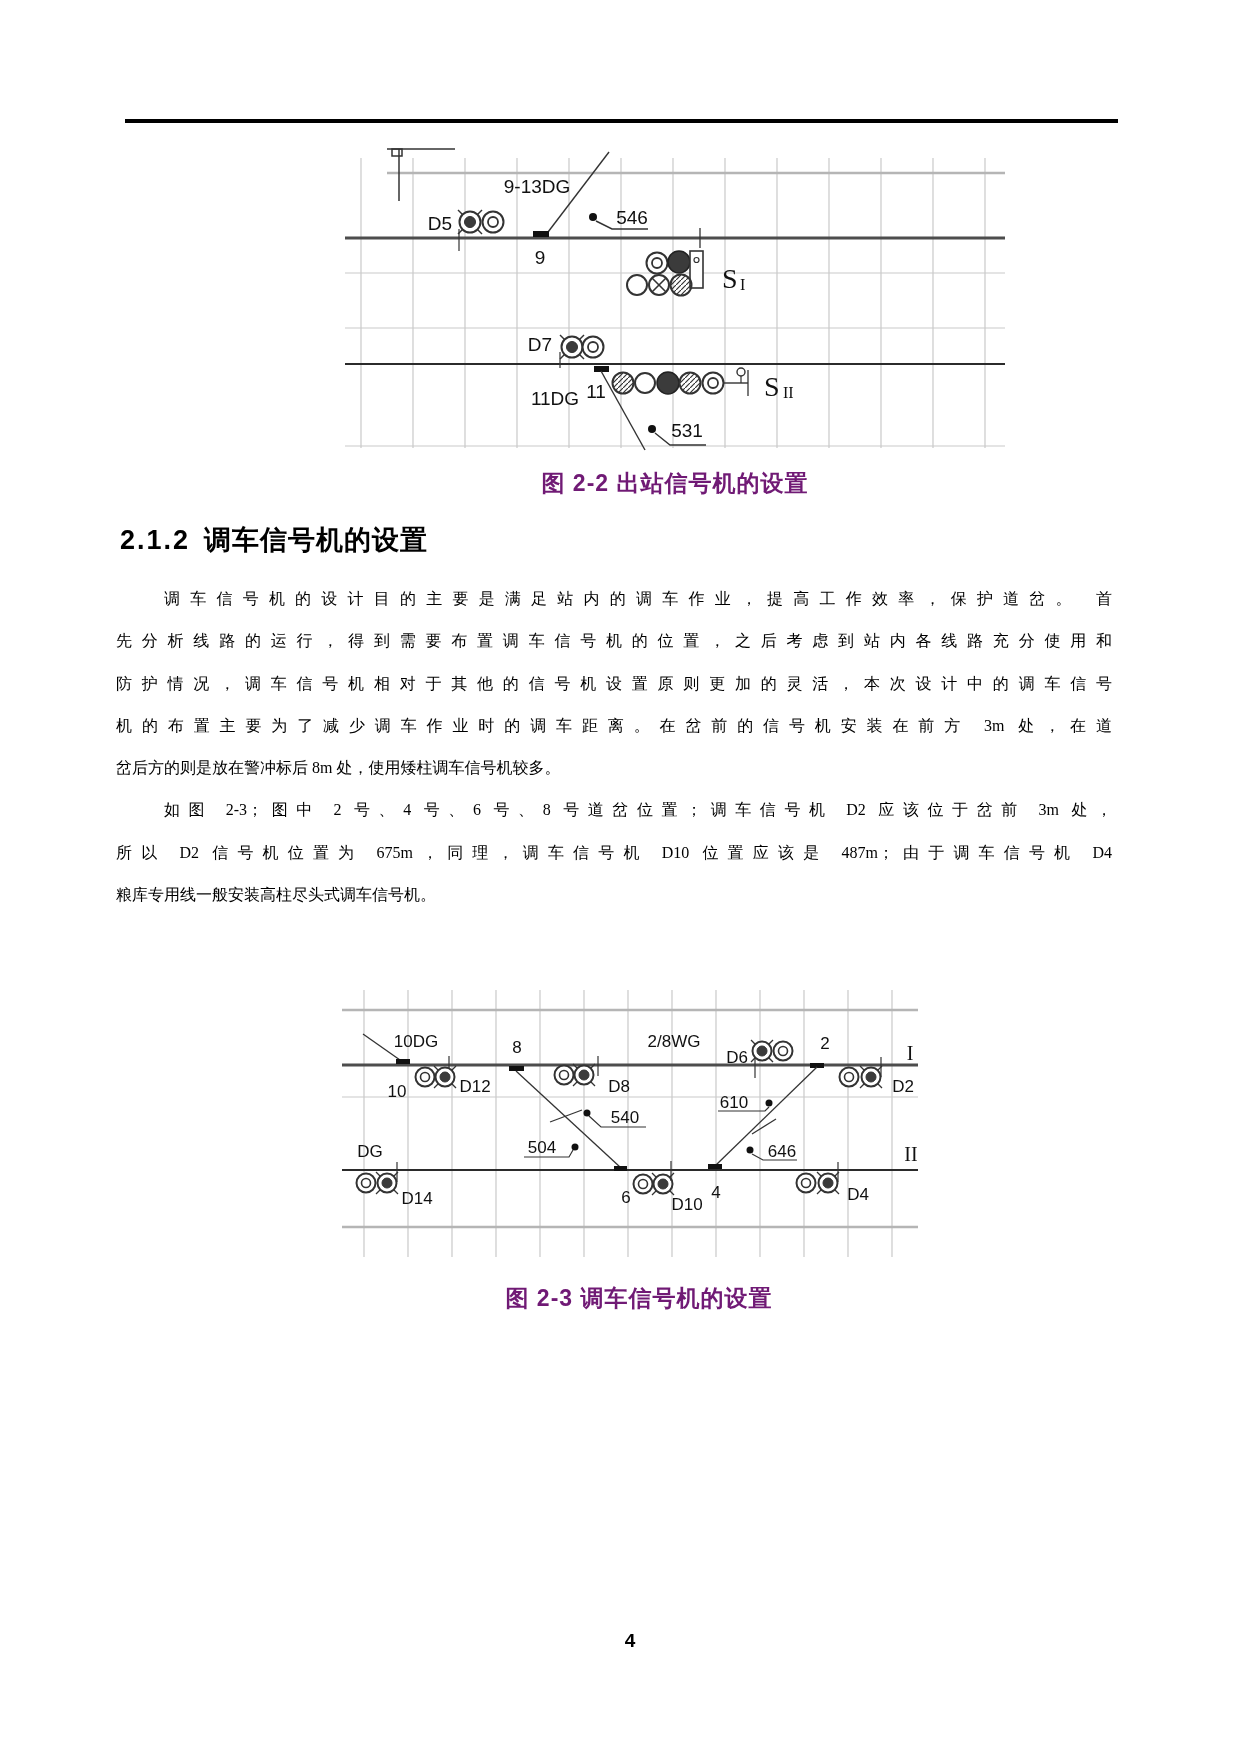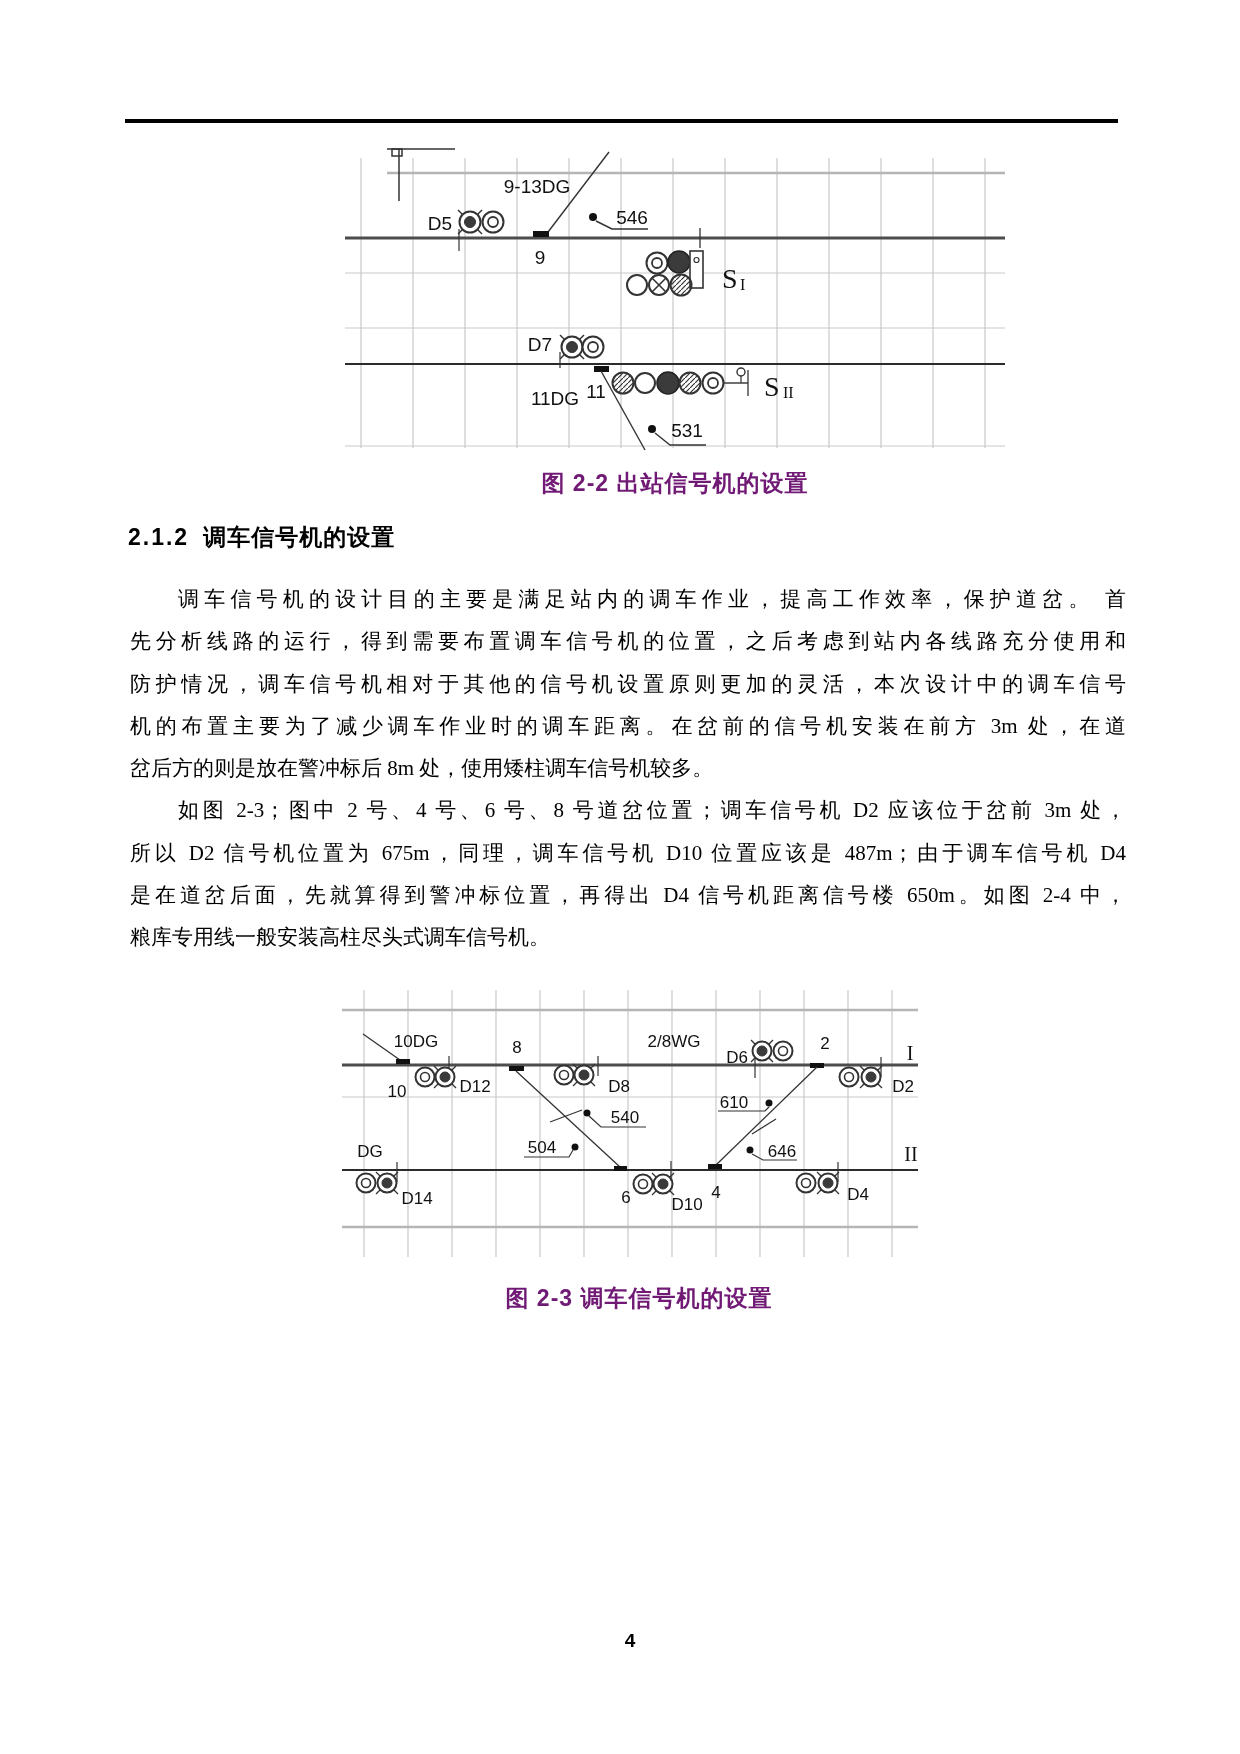--- a/index.html
+++ b/index.html
@@ -12,28 +12,28 @@
   #header-rule{left:125px;top:119px;width:993px;height:4px;background:#000;}
   .figure-svg{position:absolute;}
   .fig-caption{
     position:absolute;text-align:center;
     font-family:"Liberation Sans","DejaVu Sans",sans-serif;
     font-weight:bold;font-size:23px;color:#701a75;letter-spacing:1px;
   }
   #caption-22{left:340px;top:468px;width:670px;}
   #caption-23{left:314px;top:1283px;width:650px;}
   #section-heading{
-    left:128px;top:522px;width:993px;
+    left:120px;top:522px;width:993px;
     font-family:"Liberation Sans","DejaVu Sans",sans-serif;
-    font-weight:bold;font-size:23px;letter-spacing:1px;
+    font-weight:bold;font-size:27px;letter-spacing:1px;
   }
   #section-heading .num{margin-right:14px;letter-spacing:2px;}
   #body-text{
-    left:130px;top:578px;width:996px;
-    font-size:21px;line-height:42.3px;
+    left:116px;top:578px;width:996px;
+    font-size:16px;line-height:42.3px;
   }
   .tline{height:42.3px;overflow:hidden;text-align:justify;text-align-last:justify;}
   .tline.last{text-align:left;text-align-last:left;}
   .tline.indent{text-indent:48px;}
   #page-number{
     left:600px;top:1630px;width:60px;text-align:center;
     font-family:"Liberation Sans","DejaVu Sans",sans-serif;
     font-weight:bold;font-size:19px;
   }
   svg text{fill:#111;font-family:"Liberation Sans","DejaVu Sans",sans-serif;}
@@ -174,21 +174,20 @@
   </div>
 
   <div id="body-text" class="abs">
     <div class="tline indent">调车信号机的设计目的主要是满足站内的调车作业，提高工作效率，保护道岔。 首</div>
     <div class="tline">先分析线路的运行，得到需要布置调车信号机的位置，之后考虑到站内各线路充分使用和</div>
     <div class="tline">防护情况，调车信号机相对于其他的信号机设置原则更加的灵活，本次设计中的调车信号</div>
     <div class="tline">机的布置主要为了减少调车作业时的调车距离。在岔前的信号机安装在前方 3m 处，在道</div>
     <div class="tline last">岔后方的则是放在警冲标后 8m 处，使用矮柱调车信号机较多。</div>
     <div class="tline indent">如图 2-3；图中 2 号、4 号、6 号、8 号道岔位置；调车信号机 D2 应该位于岔前 3m 处，</div>
     <div class="tline">所以 D2 信号机位置为 675m，同理，调车信号机 D10 位置应该是 487m；由于调车信号机 D4</div>
-    <div class="tline">是在道岔后面，先就算得到警冲标位置，再得出 D4 信号机距离信号楼 650m。如图 2-4 中，</div>
     <div class="tline last">粮库专用线一般安装高柱尽头式调车信号机。</div>
   </div>
 
   <svg class="figure-svg" style="left:340px;top:985px;" width="580" height="275" viewBox="340 985 580 275">
     <defs>
       <pattern id="hatchB" patternUnits="userSpaceOnUse" width="5" height="5">
         <path d="M0,5 L5,0" stroke="#333" stroke-width="1.2"></path>
       </pattern>
       <g id="ringB">
           <circle r="9.5" fill="#fff" stroke="#333" stroke-width="2"></circle>

